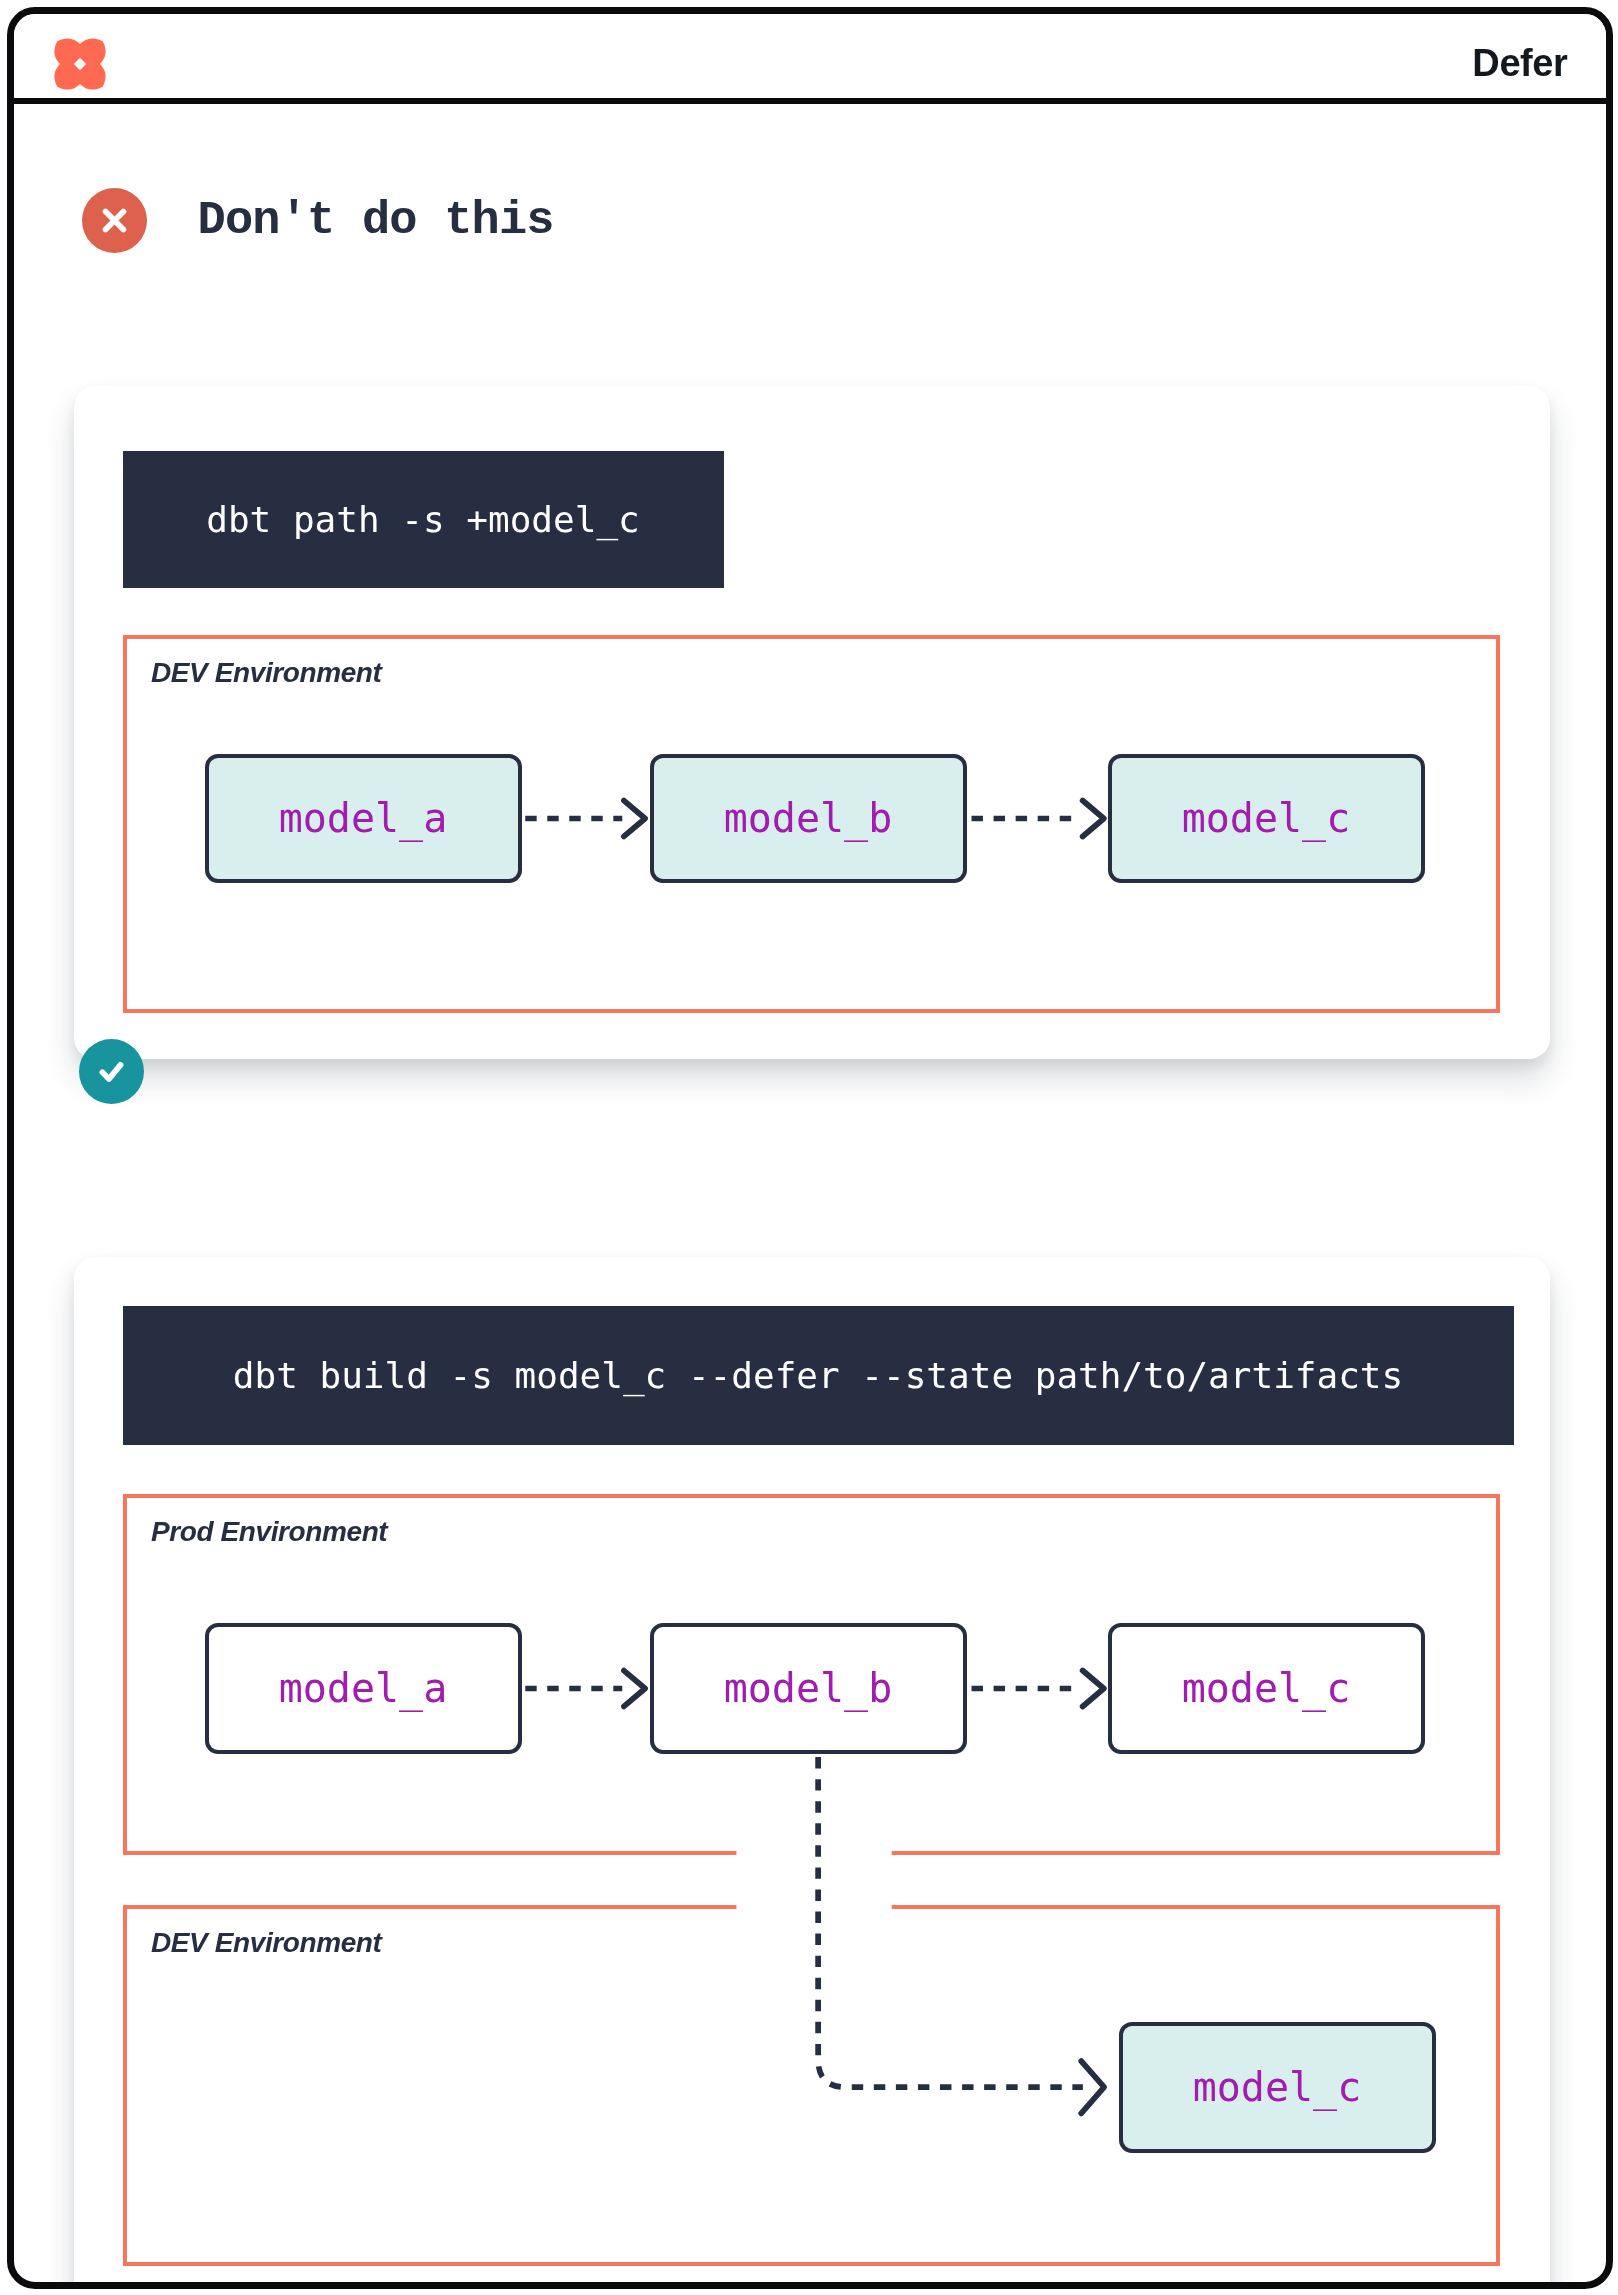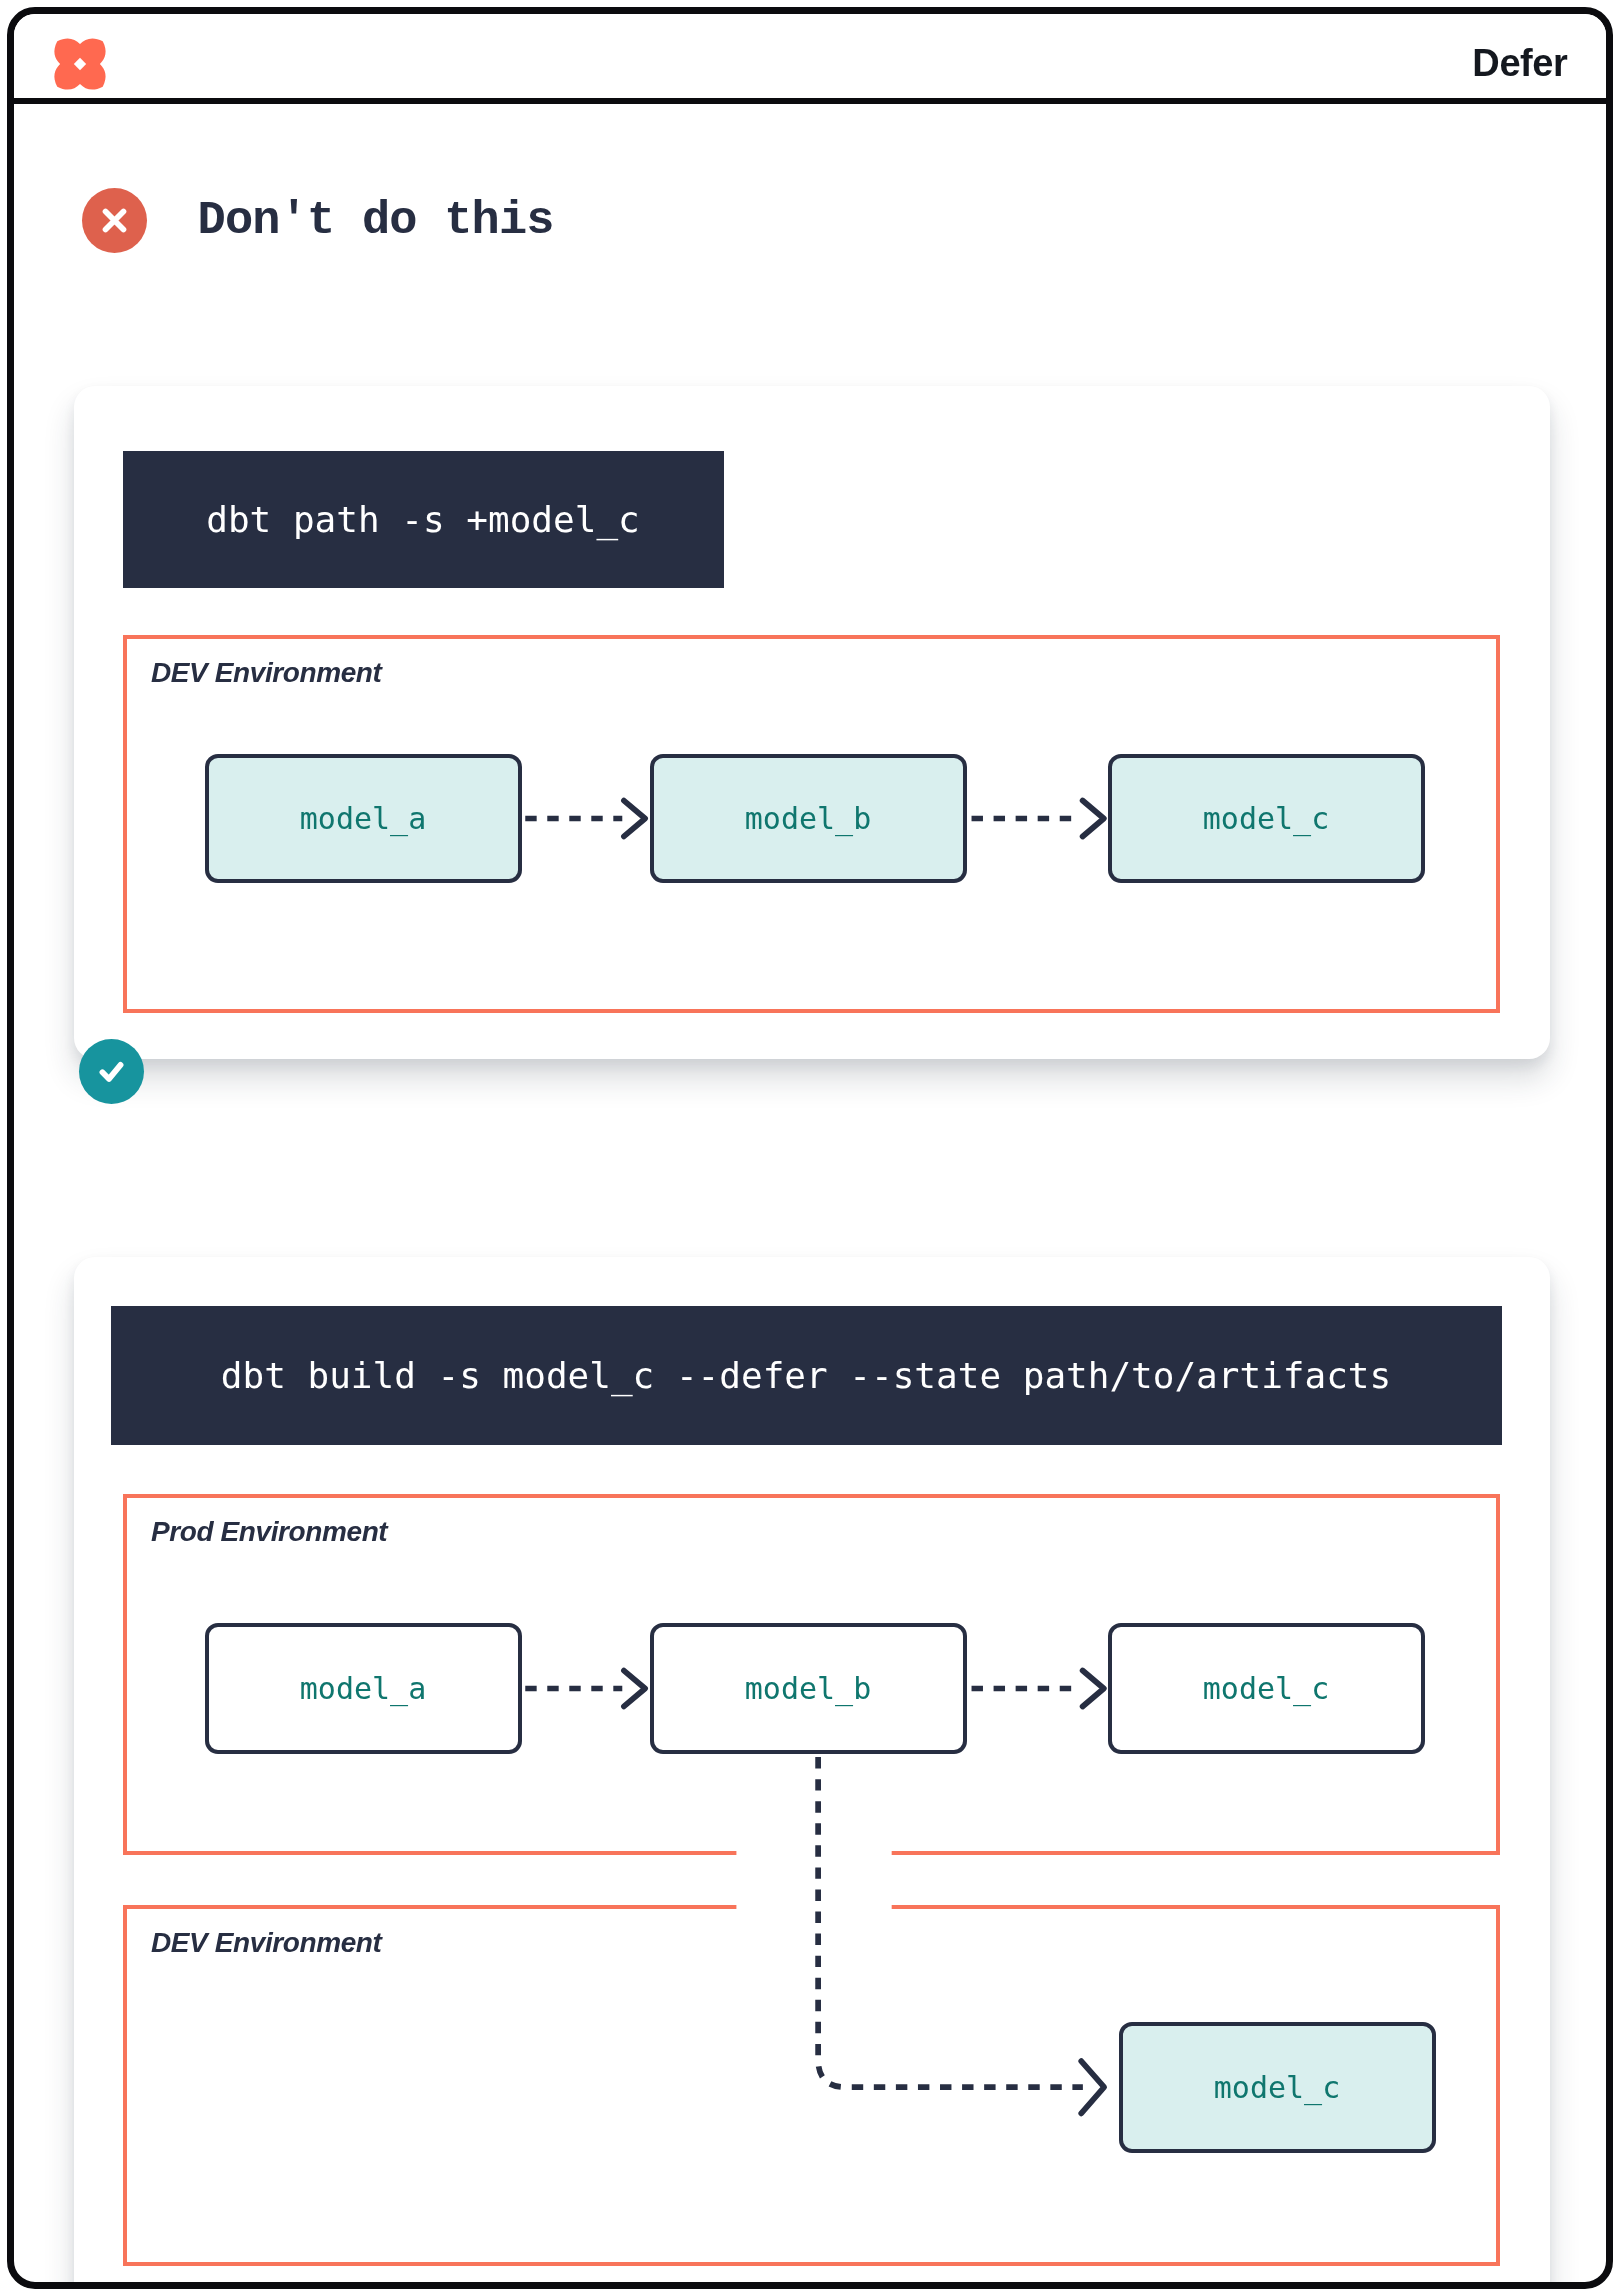--- a/index.html
+++ b/index.html
@@ -68,21 +68,21 @@
     position:absolute; left:24.5px; top:18px;
     font-style:italic; font-weight:700; font-size:28px;
     color:#272E42; letter-spacing:-0.4px;
   }
   .model {
     position:absolute;
     border:4.9px solid #272E42;
     border-radius:13px;
     background:#ffffff;
     font-family:"DejaVu Sans Mono", monospace;
-    font-size:30px; color:#0f766e;
+    font-size:40px; color:#a21caf;
     display:flex; align-items:center; justify-content:center;
   }
   .model.teal { background:#D9EFEE; }
   .arrow { position:absolute; display:block; }
   .connector { position:absolute; left:0; top:0; pointer-events:none; }
 </style>
 </head>
 <body>
 
 <div class="frame">
@@ -128,21 +128,21 @@
 
     <div class="section-heading" style="left:65px; top:929px;">
       <span class="badge teal">
         <svg width="33" height="33" viewBox="0 0 40 40" aria-hidden="true">
           <path d="M9 21 L17 29 L31 12" stroke="#ffffff" stroke-width="7" stroke-linecap="round" stroke-linejoin="round" fill="none"></path>
         </svg>
       </span>
     </div>
 
     <div class="card" style="left:60px; top:1147px; width:1476px; height:1059px;">
-      <pre class="code" style="left:37px; top:49px; width:1391px; height:139px;">dbt build -s model_c --defer --state path/to/artifacts</pre>
+      <pre class="code" style="left:49px; top:49px; width:1391px; height:139px;">dbt build -s model_c --defer --state path/to/artifacts</pre>
 
       <div class="env" style="left:49px; top:237px; width:1377px; height:361px;">
         <div class="env-label">Prod Environment</div>
       </div>
 
       <div class="model" style="left:131px; top:366px; width:317px; height:131px;">model_a</div>
       <svg class="arrow" style="left:448px; top:407px;" width="128" height="49" viewBox="0 0 157 60" aria-hidden="true">
         <path d="M4 30 H123" stroke="#272E42" stroke-width="7" stroke-dasharray="14 13" fill="none"></path>
         <path d="M125 8 L151 30 L125 52" stroke="#272E42" stroke-width="7" fill="none" stroke-linecap="round" stroke-linejoin="round"></path>
       </svg>

